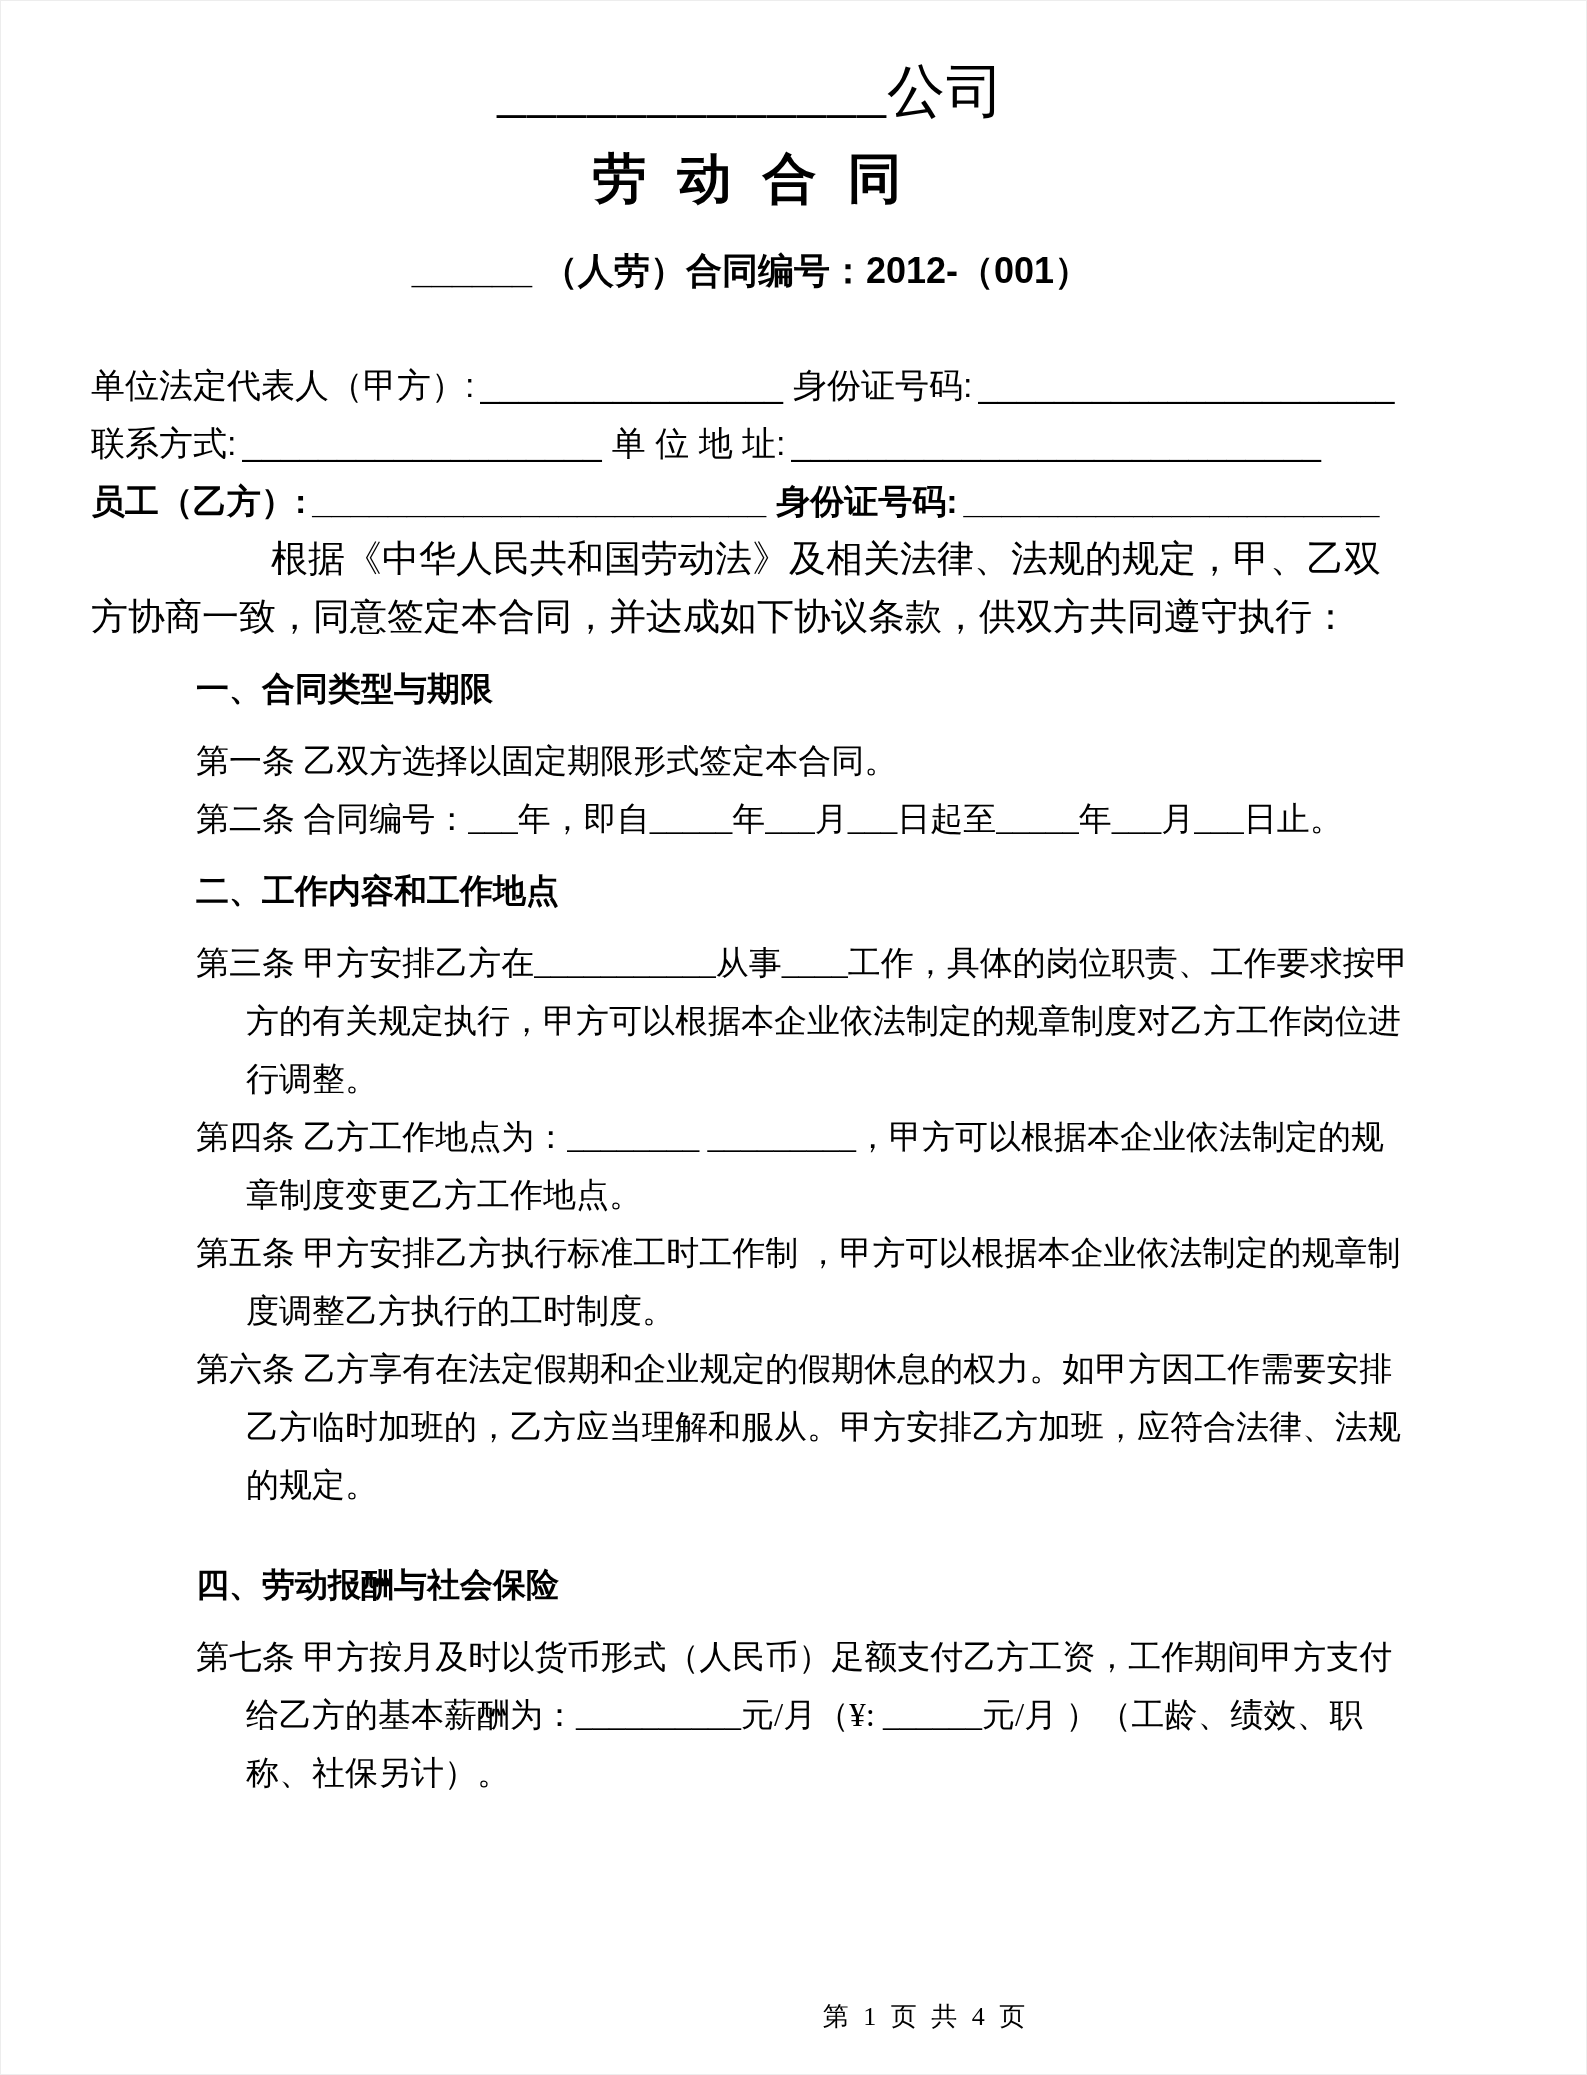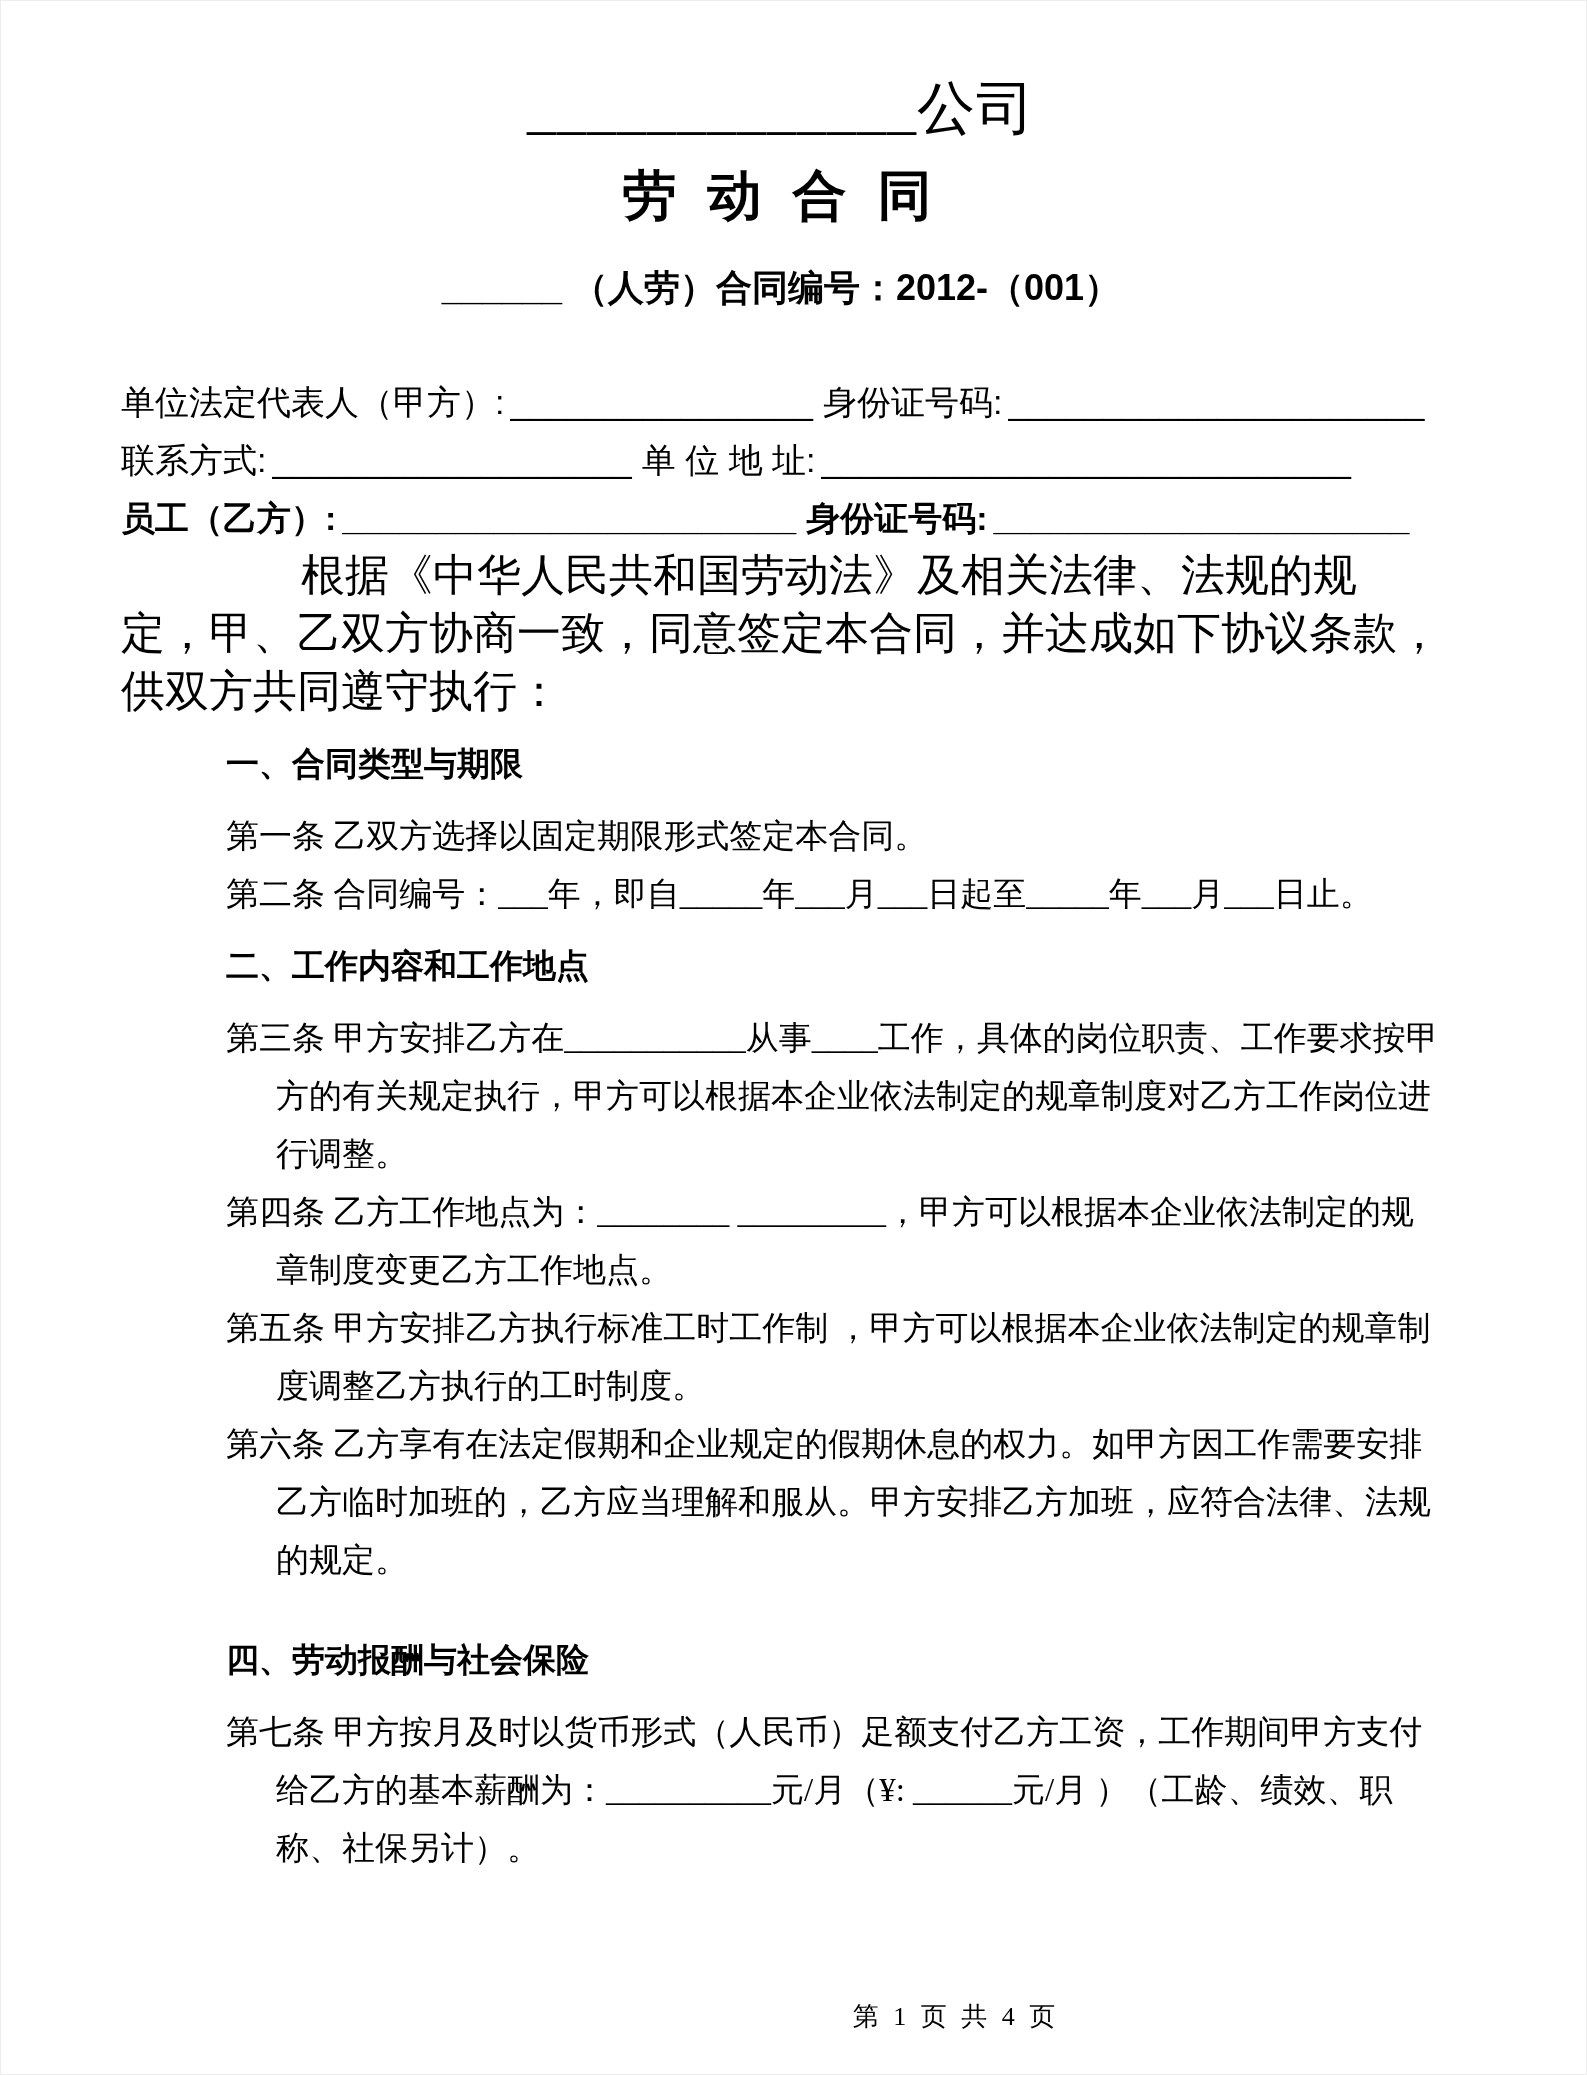--- a/index.html
+++ b/index.html
@@ -9,23 +9,23 @@
     background: #ffffff;
     color: #000000;
     font-family: "Liberation Serif", serif;
     position: relative;
     box-sizing: border-box;
     border: 1px solid #ededed;
     overflow: hidden;
   }
   .page {
     position: relative;
-    margin-left: 120px;
+    margin-left: 90px;
     width: 1320px;
-    padding-top: 72px;
+    padding-top: 55px;
     height: 2000px;
   }
   .company-line {
     text-align: center;
     font-size: 58px;
     line-height: 72px;
     font-family: "Liberation Serif", serif;
     letter-spacing: 1px;
     white-space: nowrap;
   }
@@ -52,21 +52,21 @@
     line-height: 58px;
     white-space: nowrap;
     font-family: Liberation Sans, sans-serif;
   }
   .form-row.serif { font-family: "Liberation Serif", serif; }
   .form-row.bold { font-weight: bold; }
   .form-row .blank { margin-left: 6px; margin-right: 6px; letter-spacing: 0; }
   .form-row .lbl2 { margin-left: 4px; }
   .intro {
     margin: 0;
-    font-size: 44px;
+    font-size: 37px;
     line-height: 58px;
     text-indent: 180px;
   }
   .section-heading {
     margin: 14px 0 14px 105px;
     font-size: 33px;
     line-height: 58px;
     font-weight: bold;
     font-family: "Liberation Sans", sans-serif;
   }

